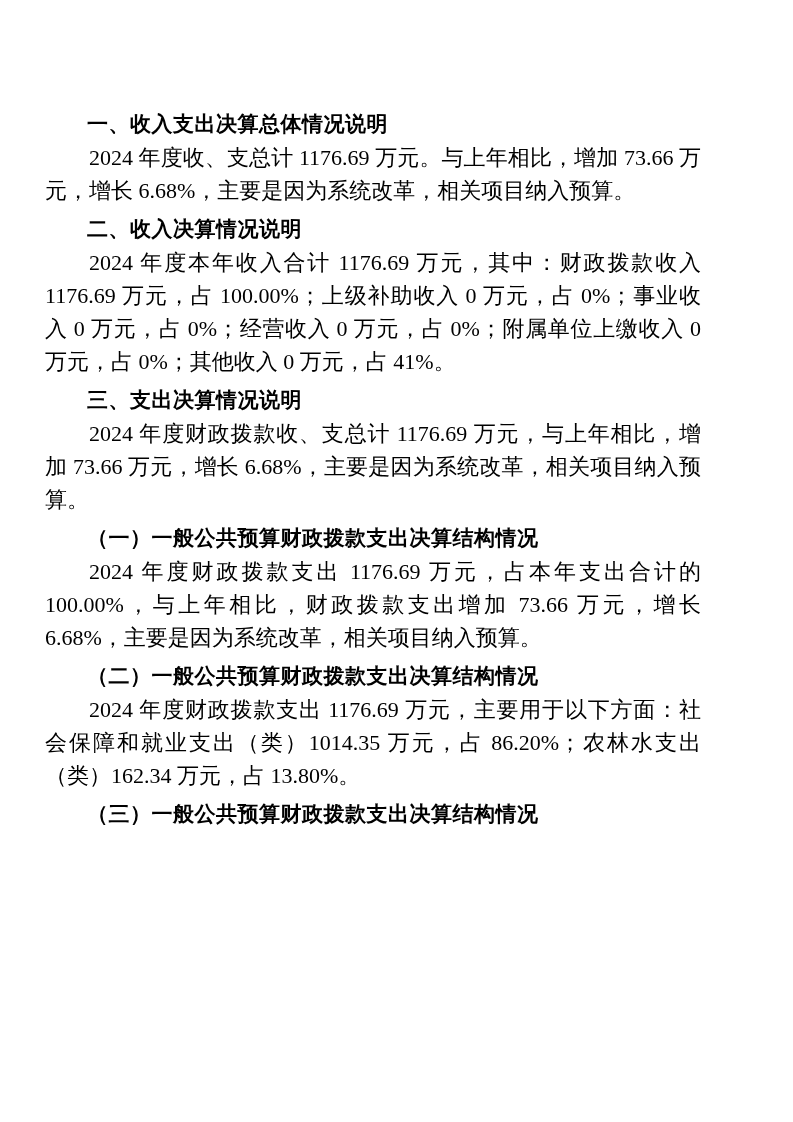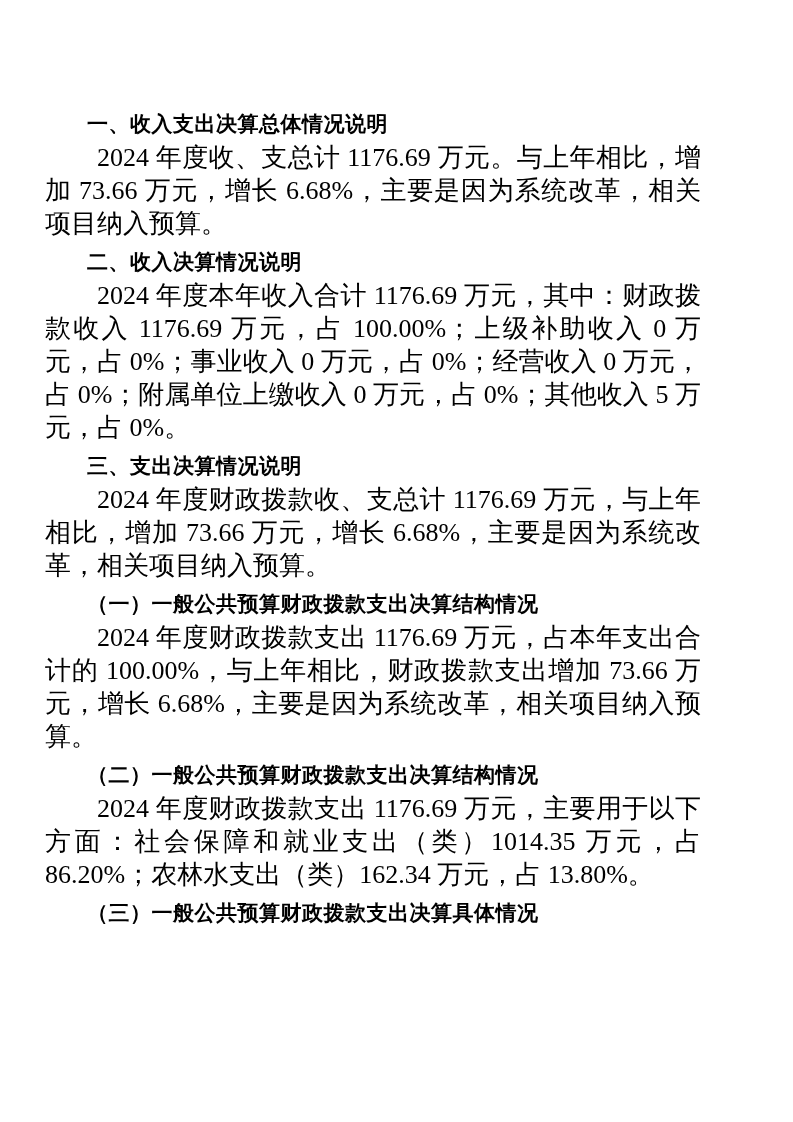--- a/index.html
+++ b/index.html
@@ -23,42 +23,42 @@
     font-weight: bold;
     font-size: 21px;
     line-height: 33px;
     text-indent: 2em;
     margin-top: 6px;
     color: #000000;
     letter-spacing: 0.5px;
   }
   .doc-para {
     font-family: "Liberation Serif", "DejaVu Serif", serif;
-    font-size: 26px;
+    font-size: 22px;
     line-height: 33px;
     text-indent: 2em;
     text-align: justify;
     color: #000000;
   }
 </style>
 </head>
 <body>
 
 <div class="page">
   <div class="doc-heading">一、收入支出决算总体情况说明</div>
   <div class="doc-para">2024 年度收、支总计 1176.69 万元。与上年相比，增加 73.66 万元，增长 6.68%，主要是因为系统改革，相关项目纳入预算。</div>
 
   <div class="doc-heading">二、收入决算情况说明</div>
-  <div class="doc-para">2024 年度本年收入合计 1176.69 万元，其中：财政拨款收入 1176.69 万元，占 100.00%；上级补助收入 0 万元，占 0%；事业收入 0 万元，占 0%；经营收入 0 万元，占 0%；附属单位上缴收入 0 万元，占 0%；其他收入 5 万元，占 0%。</div>
+  <div class="doc-para">2024 年度本年收入合计 1176.69 万元，其中：财政拨款收入 1176.69 万元，占 100.00%；上级补助收入 0 万元，占 0%；事业收入 0 万元，占 0%；经营收入 0 万元，占 0%；附属单位上缴收入 0 万元，占 0%；其他收入 0 万元，占 41%。</div>
 
   <div class="doc-heading">三、支出决算情况说明</div>
 
   <div class="doc-para">2024 年度财政拨款收、支总计 1176.69 万元，与上年相比，增加 73.66 万元，增长 6.68%，主要是因为系统改革，相关项目纳入预算。</div>
 
 
   <div class="doc-heading">（一）一般公共预算财政拨款支出决算结构情况</div>
   <div class="doc-para">2024 年度财政拨款支出 1176.69 万元，占本年支出合计的 100.00%，与上年相比，财政拨款支出增加 73.66 万元，增长 6.68%，主要是因为系统改革，相关项目纳入预算。</div>
 
   <div class="doc-heading">（二）一般公共预算财政拨款支出决算结构情况</div>
   <div class="doc-para">2024 年度财政拨款支出 1176.69 万元，主要用于以下方面：社会保障和就业支出（类）1014.35 万元，占 86.20%；农林水支出（类）162.34 万元，占 13.80%。</div>
 
-  <div class="doc-heading">（三）一般公共预算财政拨款支出决算具体情况</div>
+  <div class="doc-heading">（三）一般公共预算财政拨款支出决算结构情况</div>
 </div>
 
 </body></html>

